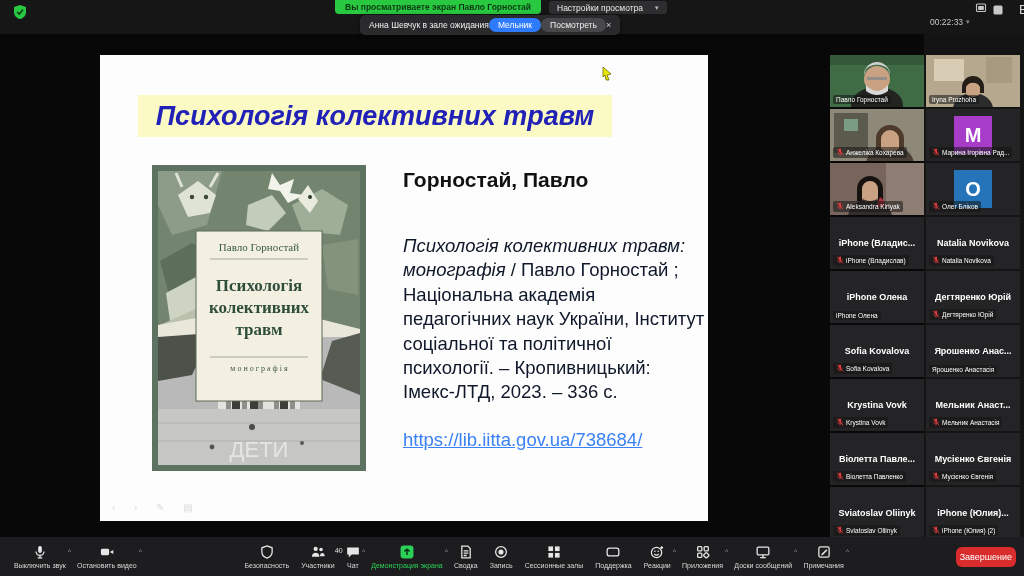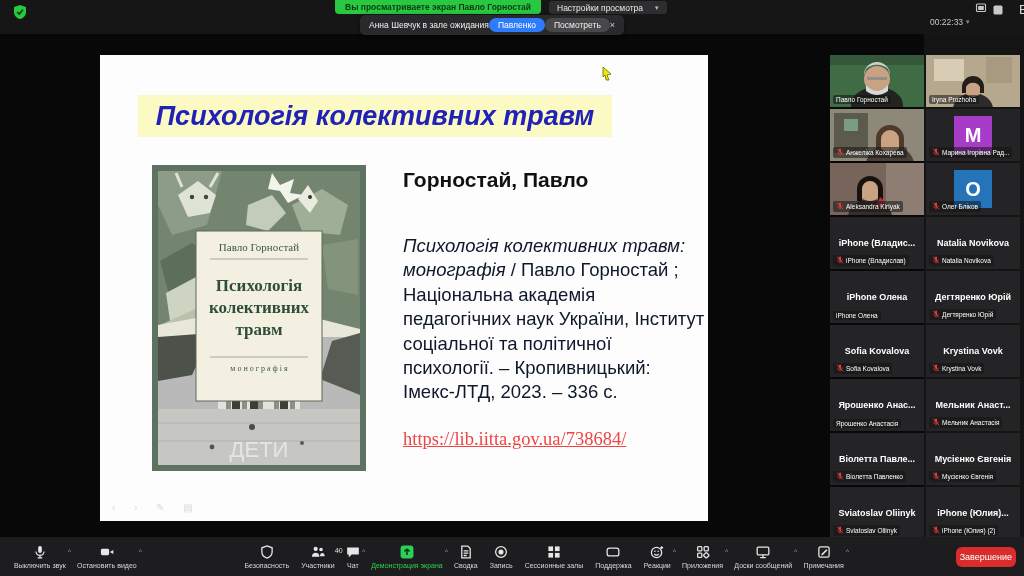--- a/index.html
+++ b/index.html
@@ -38,21 +38,21 @@
   #slide { position:absolute; left:100px; top:21px; width:608px; height:466px; background:#fdfdfd; }
   #slide-title-banner { position:absolute; left:38px; top:40px; width:474px; height:42px;
     background:#fbfac5; display:flex; align-items:center; justify-content:center; }
   #slide-title { color:#2121b8; font-size:27px; font-weight:bold; font-style:italic; white-space:nowrap; }
   #book-cover { position:absolute; left:52px; top:110px; width:214px; height:306px; }
   #slide-text { position:absolute; left:303px; top:113px; width:302px; }
   #author-heading { font-size:21px; font-weight:bold; color:#111; }
   #citation { margin-top:42px; font-size:18.5px; line-height:1.32; color:#0f172a; }
   #citation .ital { font-style:italic; }
   #slide-link-wrap { margin-top:24px; }
-  #slide-link { font-size:18.5px; color:#ef4444; text-decoration:underline;font-family:Liberation Serif, serif; }
+  #slide-link { font-size:18.5px; color:#3b82f6; text-decoration:underline; }
   #slide-nav-hints { position:absolute; left:12px; bottom:8px; color:#dadada; font-size:10px;
     letter-spacing:8px; }
   #pointer-marker { position:absolute; left:601px; top:33px; }
 
   
   #sidebar { position:absolute; right:2px; top:55px; width:192px; height:482px; overflow:hidden;
     display:grid; grid-template-columns:94px 94px; grid-auto-rows:52px; gap:2px; z-index:10; }
   .tile { position:relative; background:#242426; overflow:hidden; }
   .tile.active { outline:2px solid #c9dd4e; outline-offset:-2px; }
   .tile-center { position:absolute; inset:0; display:flex; align-items:center; justify-content:center;
@@ -102,21 +102,21 @@
   <div id="view-btn">
     <svg width="10" height="10" viewBox="0 0 10 10">
       <rect x="0.5" y="0.5" width="9" height="9" rx="1.5" fill="#c9c9c9"></rect>
     </svg>
     <span>Вид</span>
   </div>
 </div>
 
 <div id="toast">
   <span class="msg">Анна Шевчук в зале ожидания</span>
-  <button class="btn-accept">Павленко</button>
+  <button class="btn-accept">Мельник</button>
   <button class="btn-see">Посмотреть</button>
   <button class="btn-close">×</button>
 </div>
 
 <div id="stage">
   <div id="slide">
     <div id="slide-title-banner">
       <span id="slide-title">Психологія колективних травм</span>
     </div>
 
@@ -332,34 +332,34 @@
       <div class="tile-label">
         <span><svg width="8" height="8" viewBox="0 0 12 12">
             <rect x="4.4" y="0.8" width="3.2" height="6" rx="1.6" fill="#e23c3c"></rect>
             <path d="M2.6 5.5a3.4 3.4 0 0 0 6.8 0M6 9v2" stroke="#e23c3c" stroke-width="1.2" fill="none"></path>
             <line x1="1.5" y1="1" x2="10.5" y2="11" stroke="#e23c3c" stroke-width="1.4"></line>
           </svg></span>
         <span>Sofia Kovalova</span>
       </div>
     </div>
     <div class="tile">
+      <div class="tile-center">Ярошенко Анас...</div>
+      <div class="tile-label">
+        <span>Ярошенко Анастасія</span>
+      </div>
+    </div>
+    <div class="tile">
       <div class="tile-center">Krystina Vovk</div>
       <div class="tile-label">
         <span><svg width="8" height="8" viewBox="0 0 12 12">
             <rect x="4.4" y="0.8" width="3.2" height="6" rx="1.6" fill="#e23c3c"></rect>
             <path d="M2.6 5.5a3.4 3.4 0 0 0 6.8 0M6 9v2" stroke="#e23c3c" stroke-width="1.2" fill="none"></path>
             <line x1="1.5" y1="1" x2="10.5" y2="11" stroke="#e23c3c" stroke-width="1.4"></line>
           </svg></span>
         <span>Krystina Vovk</span>
-      </div>
-    </div>
-    <div class="tile">
-      <div class="tile-center">Ярошенко Анас...</div>
-      <div class="tile-label">
-        <span>Ярошенко Анастасія</span>
       </div>
     </div>
     <div class="tile">
       <div class="tile-center">Мельник Анаст...</div>
       <div class="tile-label">
         <span><svg width="8" height="8" viewBox="0 0 12 12">
             <rect x="4.4" y="0.8" width="3.2" height="6" rx="1.6" fill="#e23c3c"></rect>
             <path d="M2.6 5.5a3.4 3.4 0 0 0 6.8 0M6 9v2" stroke="#e23c3c" stroke-width="1.2" fill="none"></path>
             <line x1="1.5" y1="1" x2="10.5" y2="11" stroke="#e23c3c" stroke-width="1.4"></line>
           </svg></span>

